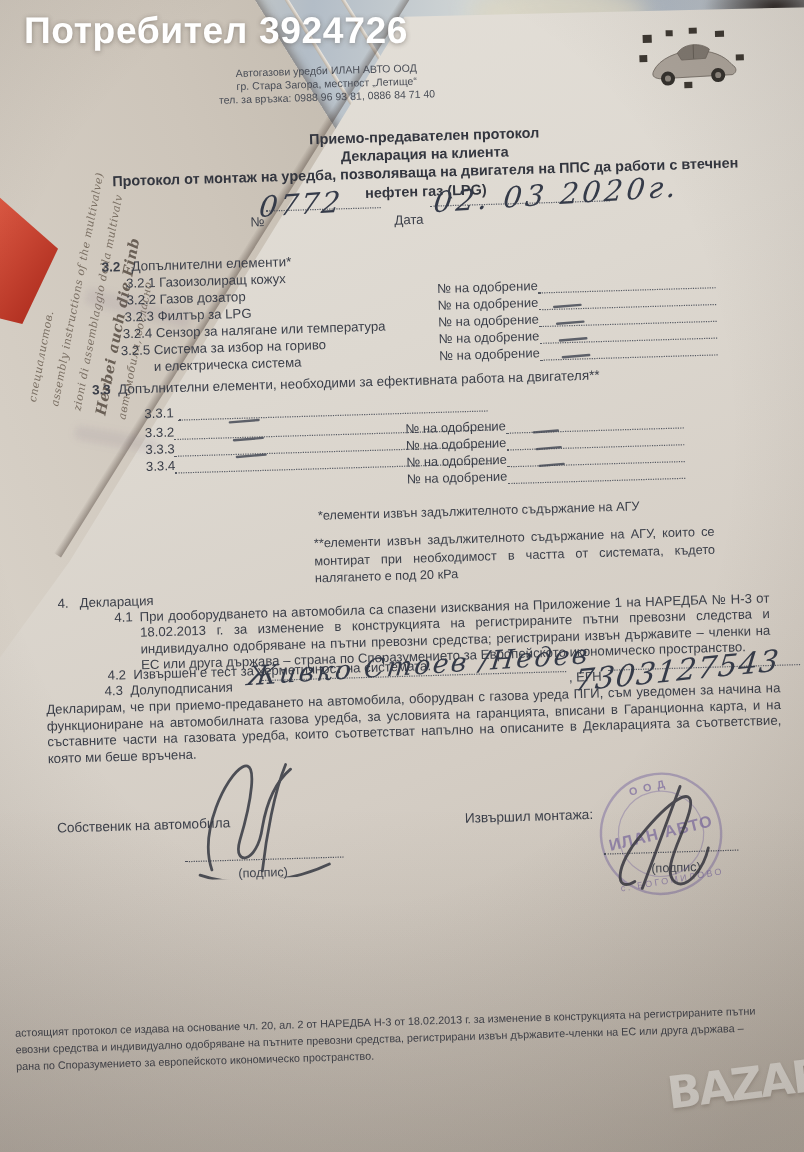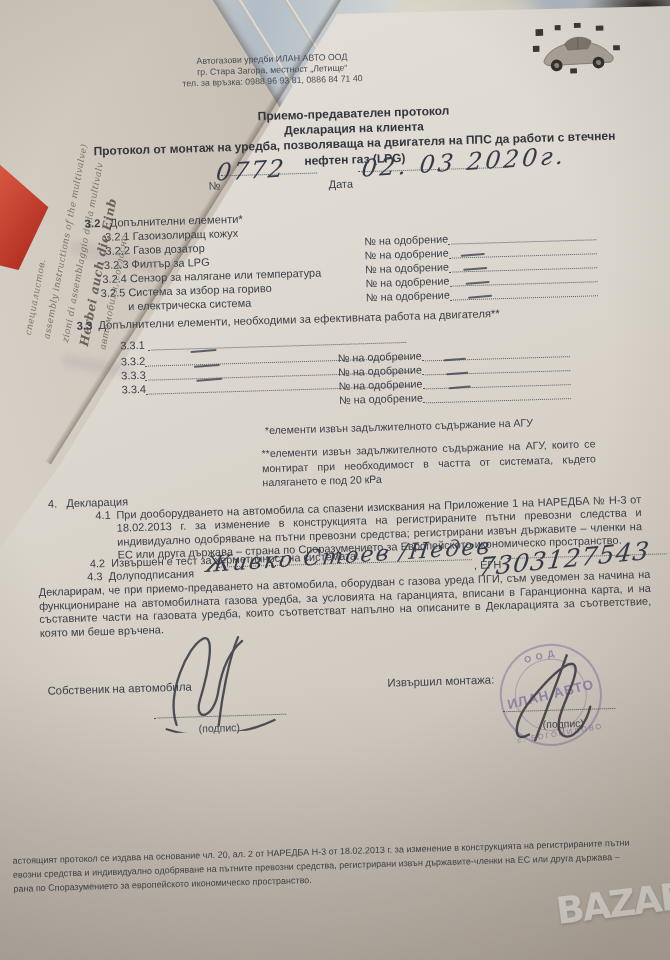--- a/index.html
+++ b/index.html
@@ -236,13 +236,14 @@
     <span class="sigline" style="left:497px;top:716px;width:112px;"></span>
     <div class="abs caption" style="left:536px;top:724px;">(подпис)</div>
 
     <div class="abs fineprint" style="left:2px;top:845px;">астоящият протокол се издава на основание чл. 20, ал. 2 от НАРЕДБА Н-3 от 18.02.2013 г. за изменение в конструкцията на регистрираните пътни</div>
     <div class="abs fineprint" style="left:2px;top:859px;">евозни средства и индивидуално одобряване на пътните превозни средства, регистрирани извън държавите-членки на ЕС или друга държава –</div>
     <div class="abs fineprint" style="left:2px;top:873px;">рана по Споразумението за европейското икономическо пространство.</div>
   </div>
 
   <div class="watermark">BAZAR</div>
   <div class="vignette"></div>
+  <div class="user-overlay">Потребител 3924726</div>
 </div>
 
 </body></html>

